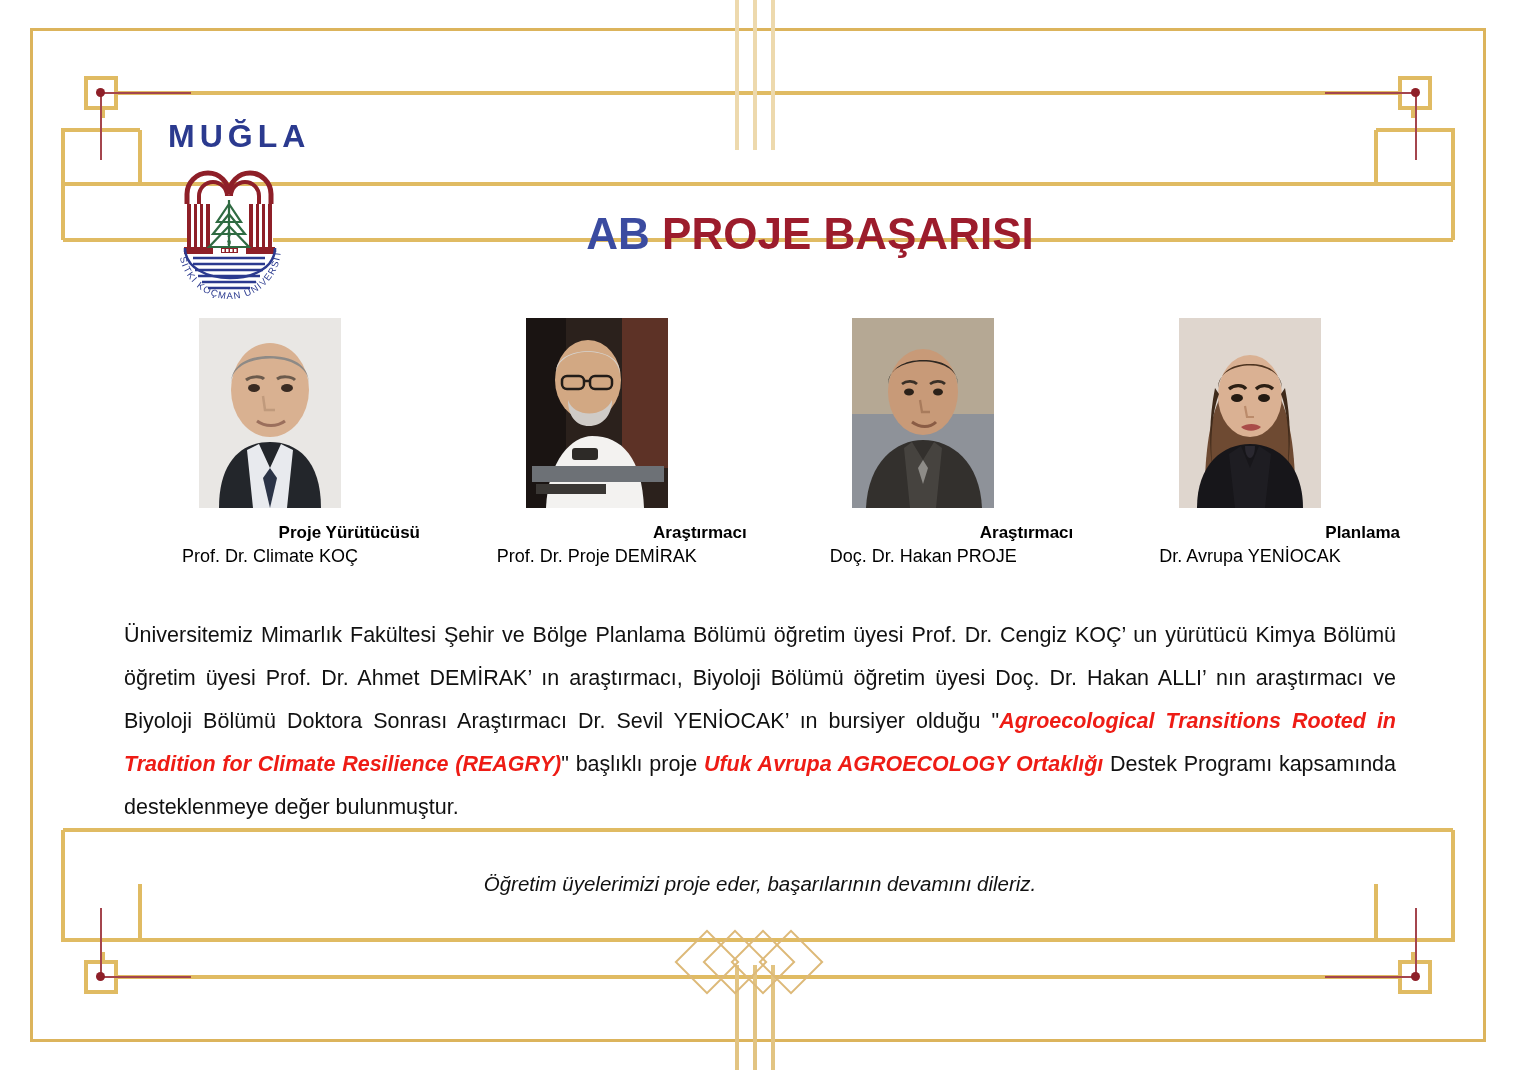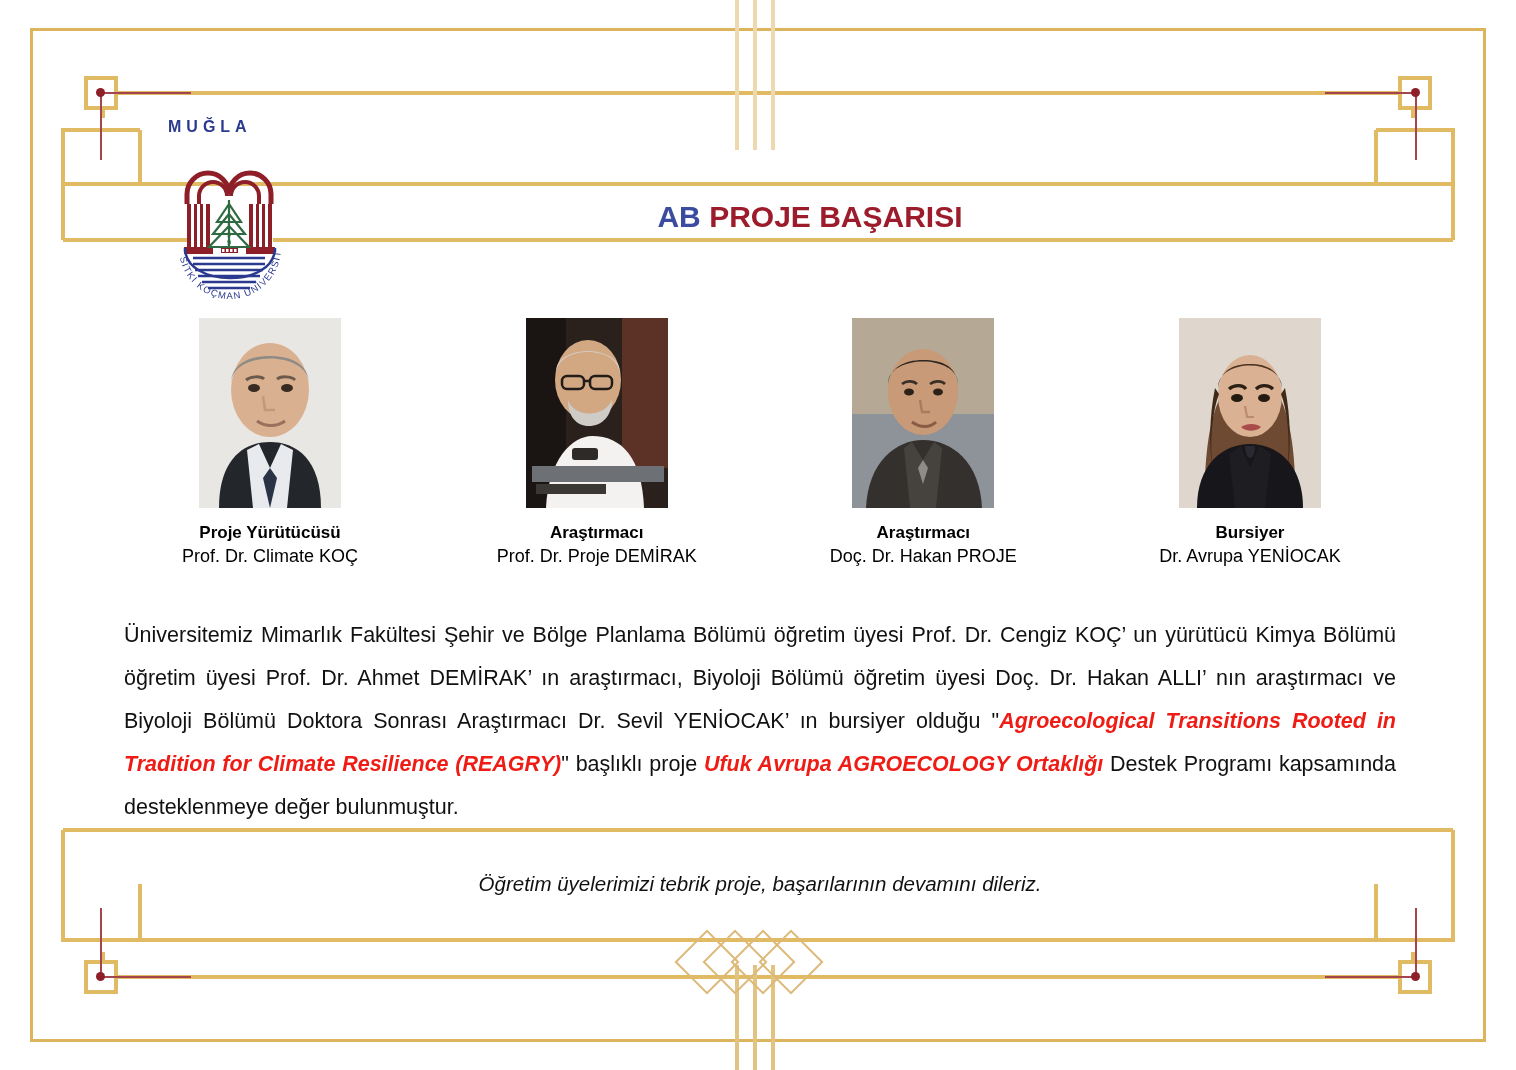--- a/index.html
+++ b/index.html
@@ -51,41 +51,41 @@
   .diamonds b:nth-child(2){left:30px;}
   .diamonds b:nth-child(3){left:58px;}
   .diamonds b:nth-child(4){left:86px;}
 
   
   .content{position:absolute;left:0;top:0;width:1516px;height:1070px;}
 
   
   .logo{position:absolute;left:160px;top:118px;width:140px;height:185px;}
   .logo-word{
-    position:absolute;left:8px;top:0;width:130px;
-    color:#2b3a8f;font-size:16px;font-weight:700;letter-spacing:5px;
+    position:absolute;left:8px;top:0;width:130px;text-align:center;
+    color:#2b3a8f;font-size:32px;font-weight:700;letter-spacing:5px;
     font-family:"Liberation Sans", sans-serif;
   }
   .logo-emblem{position:absolute;left:5px;top:30px;width:130px;height:155px;}
 
   
   .title{
     position:absolute;left:400px;top:180px;width:820px;text-align:center;
-    font-size:30px;font-weight:700;letter-spacing:0px;white-space:nowrap;
+    font-size:44px;font-weight:700;letter-spacing:0px;white-space:nowrap;
     font-family:"Liberation Sans", sans-serif;
   }
   .title .ab{color:#3b4ba0;}
   .title .rest{color:#9c1c2c;}
 
   
   .people{position:absolute;left:120px;top:318px;width:1280px;height:250px;display:flex;justify-content:space-between;}
   .person{width:300px;text-align:center;}
   .photo{width:142px;height:190px;margin:0 auto;overflow:hidden;border:0;background:#ddd;position:relative;}
   .photo svg{display:block;width:142px;height:190px;}
-  .role{margin-top:14px;font-size:17px;font-weight:700;color:#000;line-height:1.25;}
+  .role{margin-top:14px;font-size:17px;font-weight:700;color:#000;line-height:1.25;text-align:right;}
   .pname{font-size:18px;font-weight:400;color:#000;line-height:1.3;margin-top:2px;}
 
   
   .body-text{
     position:absolute;left:124px;top:592px;width:1272px;
     text-align:justify;text-justify:inter-word;
     font-size:21.5px;line-height:43px;color:#111;
   }
   .body-text .hl{
     color:#ee1c15;font-weight:700;font-style:italic;
@@ -312,23 +312,23 @@
           <ellipse cx="85" cy="80" rx="6" ry="4" fill="#231a12"></ellipse>
           <path d="M50 71 C56 66 64 67 67 71" stroke="#2c1f14" stroke-width="3.2" fill="none"></path>
           <path d="M77 71 C81 67 89 66 94 71" stroke="#2c1f14" stroke-width="3.2" fill="none"></path>
           <path d="M66 88 L68 99 L75 99" stroke="#bb8b6b" stroke-width="2.2" fill="none"></path>
           <path d="M62 109 C68 105 77 105 82 109 C77 114 67 114 62 109 Z" fill="#a94c49"></path>
           <path d="M18 190 C18 146 44 126 71 126 C98 126 124 146 124 190 Z" fill="#17161a"></path>
           <path d="M62 128 L71 150 L80 128 L92 136 L86 190 L56 190 L50 136 Z" fill="#1e1d22"></path>
           <path d="M66 128 C66 144 76 144 76 128" fill="#2a2830"></path>
         </svg>
       </div>
-      <div class="role">Bursiyer</div>
+      <div class="role">Planlama</div>
       <div class="pname">Dr. Avrupa YENİOCAK</div>
     </div>
 
   </div>
 
   <p class="body-text"><span>Üniversitemiz Mimarlık Fakültesi Şehir ve Bölge Planlama Bölümü öğretim üyesi Prof. Dr. Cengiz KOÇ’ un yürütücü Kimya Bölümü öğretim üyesi Prof. Dr. Ahmet DEMİRAK’ ın araştırmacı, Biyoloji Bölümü öğretim üyesi Doç. Dr. Hakan ALLI’ nın araştırmacı ve Biyoloji Bölümü Doktora Sonrası Araştırmacı Dr. Sevil YENİOCAK’ ın bursiyer olduğu "</span><span class="hl">Agroecological Transitions Rooted in Tradition for Climate Resilience (REAGRY)</span><span>" başlıklı proje  </span><span class="hl2">Ufuk Avrupa AGROECOLOGY Ortaklığı</span><span> Destek Programı kapsamında desteklenmeye değer bulunmuştur.</span></p>
 
-  <div class="closing">Öğretim üyelerimizi tebrik proje, başarılarının devamını dileriz.</div>
+  <div class="closing">Öğretim üyelerimizi proje eder, başarılarının devamını dileriz.</div>
 
 </div>
 
 </body></html>

